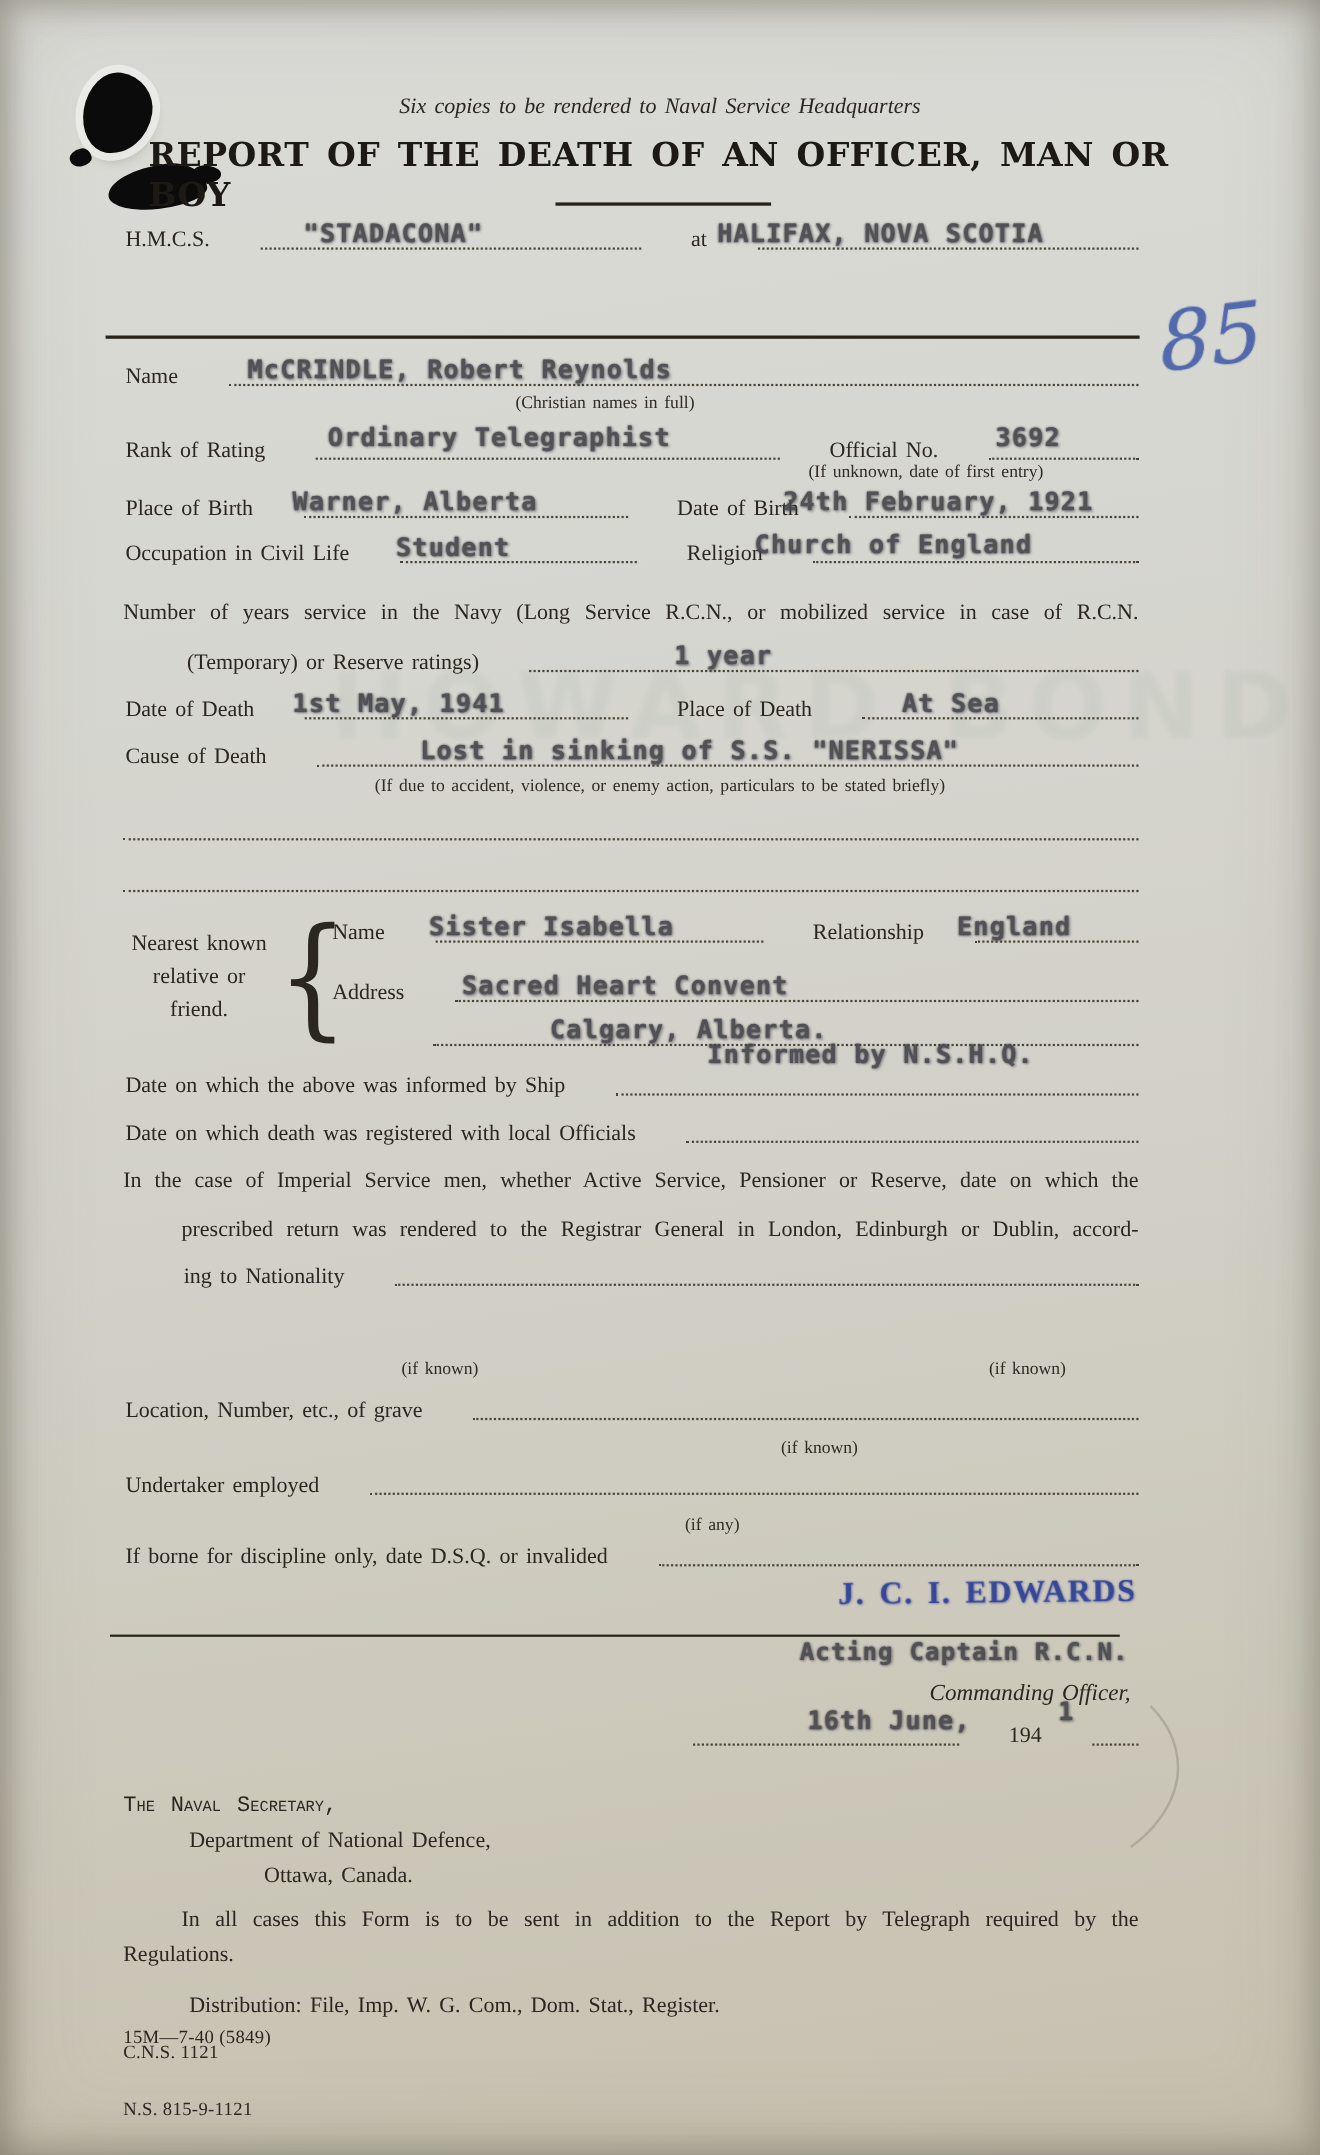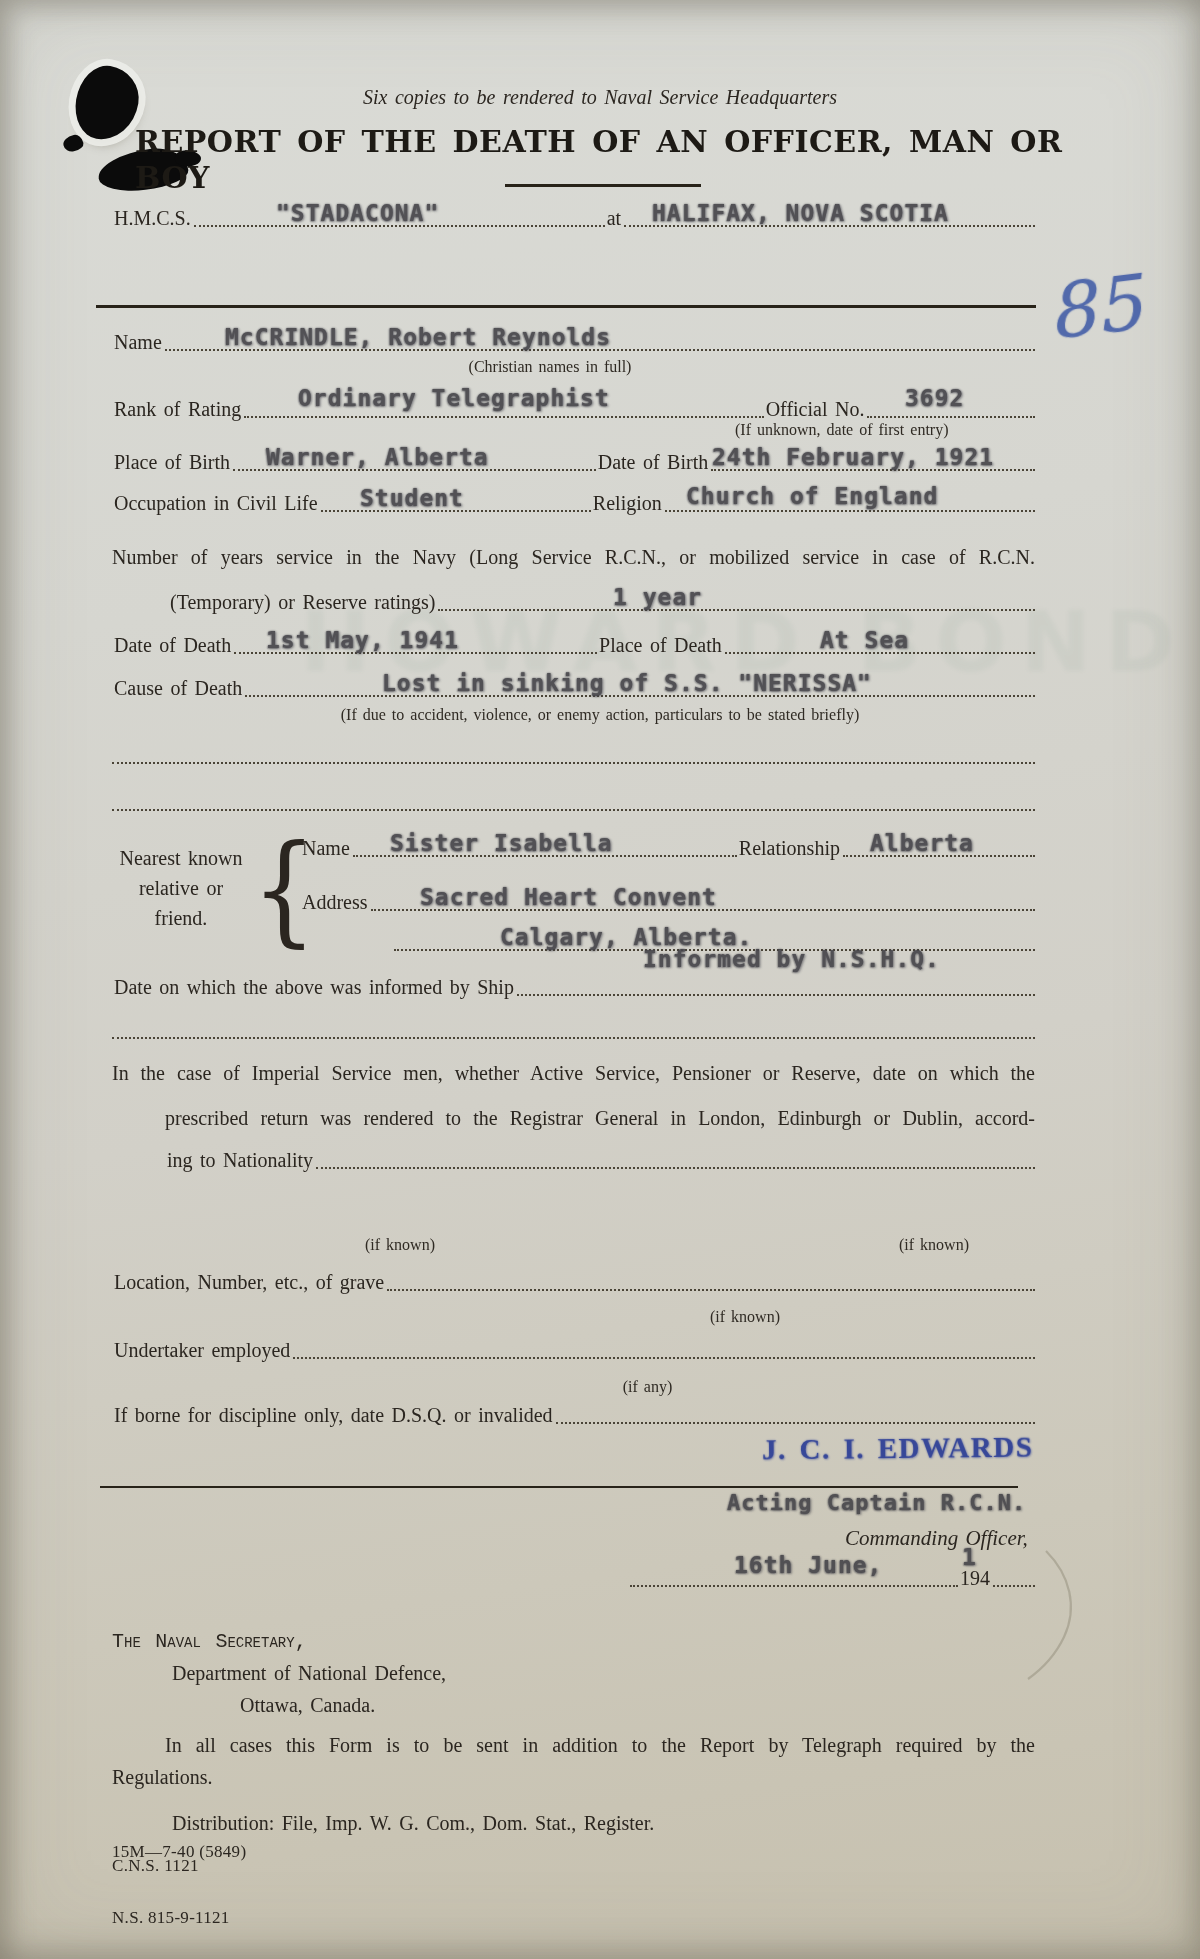--- a/index.html
+++ b/index.html
@@ -1,21 +1,21 @@
 <!DOCTYPE html>
 <html><head>
 <meta charset="utf-8">
 <style>
   html,body{margin:0;padding:0;background:#a8a49a;}
   .page{position:relative;width:1200px;height:1959px;overflow:hidden;
     background:linear-gradient(172deg,#dadbd6 0%,#d6d6d0 30%,#d2d0c8 55%,#ccc8ba 78%,#c6c0ae 100%);
     box-shadow:inset 10px 8px 26px rgba(95,90,75,.32), inset -8px -10px 30px rgba(95,90,75,.28), inset 0 0 90px rgba(110,104,86,.18);
     font-family:"Liberation Serif","DejaVu Serif",serif;color:#2b2620;}
   .lab{font-size:20px;line-height:1.15;color:#2b2620;white-space:nowrap;word-spacing:2.5px;padding-right:3px;padding-left:2px;}
-  .row{position:absolute;left:112px;right:165px;height:26px;display:flex;align-items:flex-end;}
+  .row{position:absolute;left:112px;right:165px;height:26px;display:flex;align-items:flex-end;gap:43px;}
   .ld{flex:1 1 auto;border-bottom:2px dotted #4a4437;height:0;margin-bottom:3px;}
   .hr{position:absolute;background:#282319;}
   .typed{position:absolute;font:bold 23px/1 "DejaVu Sans Mono","Liberation Mono",monospace;
     color:#47464b;letter-spacing:1px;white-space:nowrap;opacity:.92;
     text-shadow:0 0 2px rgba(62,62,70,.85),1.5px 1px 2.5px rgba(62,62,70,.45),-1px .5px 1.5px rgba(62,62,70,.35);
     filter:blur(.45px);}
   .typed.sm{font-size:22px;}
   .hintc{position:absolute;font-size:16px;color:#2f2a23;white-space:nowrap;word-spacing:2px;}
   .jline{position:absolute;right:165px;font-size:20px;color:#2b2620;text-align:justify;text-align-last:justify;word-spacing:3px;}
   .static{position:absolute;font-size:20px;color:#2b2620;white-space:nowrap;word-spacing:2.5px;}
@@ -139,40 +139,41 @@
   </div>
   <span class="brace" style="left:246px;top:832px">{</span>
 
   <div class="row" style="top:834px;left:300px">
     <span class="lab">Name</span>
     <span class="ld" style="flex-grow:2"></span>
     <span class="lab">Relationship</span>
     <span class="ld" style="flex-grow:1"></span>
   </div>
   <span class="typed" style="left:390px;top:832px">Sister Isabella</span>
-  <span class="typed" style="left:870px;top:832px">Alberta</span>
+  <span class="typed" style="left:870px;top:832px">England</span>
 
   <div class="row" style="top:888px;left:300px">
     <span class="lab">Address</span>
     <span class="ld"></span>
   </div>
   <span class="typed" style="left:420px;top:886px">Sacred Heart Convent</span>
 
   <div class="row" style="top:928px;left:394px">
     <span class="ld"></span>
   </div>
   <span class="typed" style="left:500px;top:926px">Calgary, Alberta.</span>
 
   <span class="typed" style="left:643px;top:948px">Informed by N.S.H.Q.</span>
   <div class="row" style="top:973px">
     <span class="lab">Date on which the above was informed by Ship</span>
     <span class="ld"></span>
   </div>
 
   <div class="row" style="top:1016px">
+    <span class="lab">Date on which death was registered with local Officials</span>
     <span class="ld"></span>
   </div>
 
   <div class="jline" style="left:112px;top:1062px">In the case of Imperial Service men, whether Active Service, Pensioner or Reserve, date on which the</div>
   <div class="jline" style="left:165px;top:1107px">prescribed return was rendered to the Registrar General in London, Edinburgh or Dublin, accord-</div>
   <div class="row" style="top:1146px;left:165px">
     <span class="lab">ing to Nationality</span>
     <span class="ld"></span>
   </div>
 

